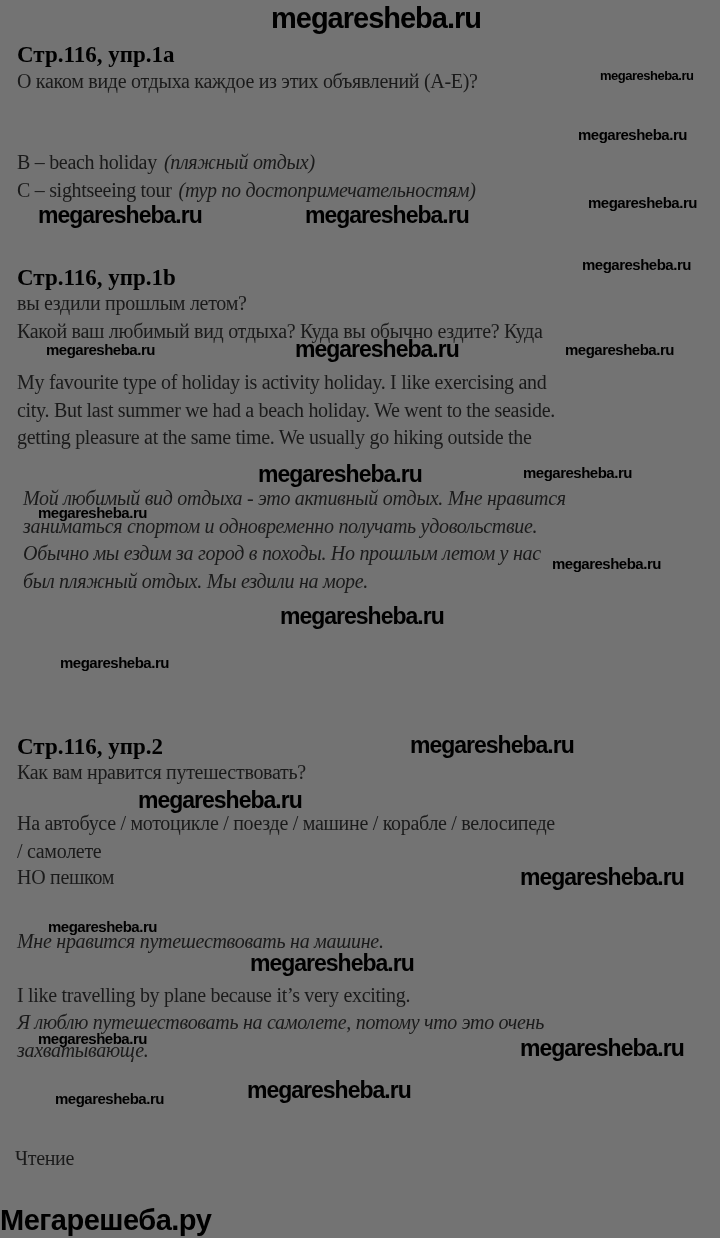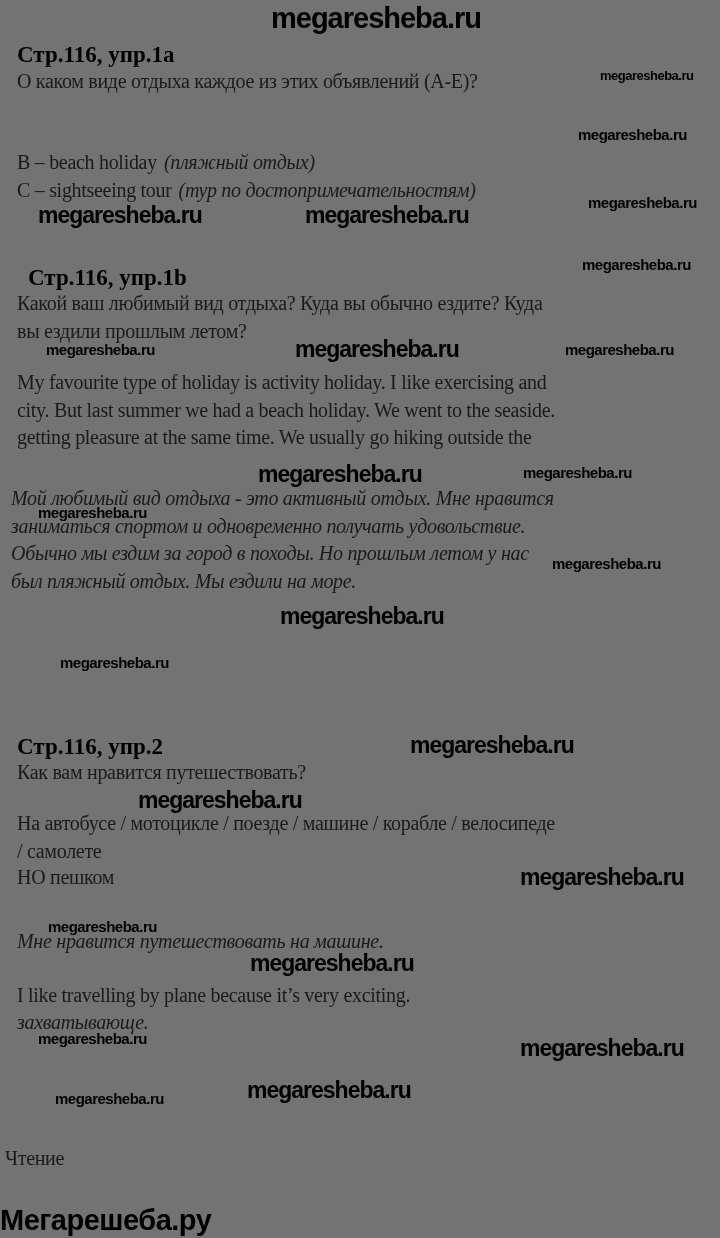--- a/index.html
+++ b/index.html
@@ -68,39 +68,39 @@
     <span>B – beach holiday</span><span class="opt-tr">(пляжный отдых)</span>
   </div>
   <div class="t" style="left:17px; top:177px;">
     <span>C – sightseeing tour</span><span class="opt-tr">(тур по достопримечательностям)</span>
   </div>
   <span class="wm wm-sm" style="left:588px; top:194px;">megaresheba.ru</span>
   <span class="wm wm-lg" style="left:38px; top:202px;">megaresheba.ru</span>
   <span class="wm wm-lg" style="left:305px; top:202px;">megaresheba.ru</span>
 
   <span class="wm wm-sm" style="left:582px; top:256px;">megaresheba.ru</span>
-  <div class="h" style="left:28px; top:265px;text-align:right;">Стр.116, упр.1b</div>
+  <div class="h" style="left:17px; top:265px;text-align:right;">Стр.116, упр.1b</div>
   <div class="t lines" style="left:17px; top:290px;">
+    <div>вы ездили прошлым летом?</div>
     <div>Какой ваш любимый вид отдыха? Куда вы обычно ездите? Куда</div>
-    <div>вы ездили прошлым летом?</div>
   </div>
   <span class="wm wm-sm" style="left:46px; top:341px;">megaresheba.ru</span>
   <span class="wm wm-lg" style="left:295px; top:336px;">megaresheba.ru</span>
   <span class="wm wm-sm" style="left:565px; top:341px;">megaresheba.ru</span>
 
   <div class="t lines" style="left:17px; top:369px;">
     <div>My favourite type of holiday is activity holiday. I like exercising and</div>
     <div>city. But last summer we had a beach holiday. We went to the seaside.</div>
     <div>getting pleasure at the same time. We usually go hiking outside the</div>
   </div>
 
   <span class="wm wm-lg" style="left:258px; top:461px;">megaresheba.ru</span>
   <span class="wm wm-sm" style="left:523px; top:464px;">megaresheba.ru</span>
 
-  <div class="t it lines" style="left:11px; top:485px;">
+  <div class="t it lines" style="left:23px; top:485px;">
     <div>Мой любимый вид отдыха - это активный отдых. Мне нравится</div>
     <div>заниматься спортом и одновременно получать удовольствие.</div>
     <div>Обычно мы ездим за город в походы. Но прошлым летом у нас</div>
     <div>был пляжный отдых. Мы ездили на море.</div>
   </div>
   <span class="wm wm-sm" style="left:38px; top:504px;">megaresheba.ru</span>
   <span class="wm wm-sm" style="left:552px; top:555px;">megaresheba.ru</span>
 
   <span class="wm wm-lg" style="left:280px; top:603px;">megaresheba.ru</span>
   <span class="wm wm-sm" style="left:60px; top:654px;">megaresheba.ru</span>
@@ -116,24 +116,25 @@
   </div>
   <div class="t" style="left:17px; top:864px;">НО пешком</div>
   <span class="wm wm-lg" style="left:520px; top:864px;">megaresheba.ru</span>
 
   <span class="wm wm-sm" style="left:48px; top:918px;">megaresheba.ru</span>
   <div class="t it" style="left:17px; top:928px;">Мне нравится путешествовать на машине.</div>
   <span class="wm wm-lg" style="left:250px; top:950px;">megaresheba.ru</span>
 
   <div class="t" style="left:17px; top:982px;">I like travelling by plane because it’s very exciting.</div>
   <div class="t it lines" style="left:17px; top:1009px;">
+    <div>Я люблю путешествовать на самолете, потому что это очень</div>
     <div>захватывающе.</div>
   </div>
   <span class="wm wm-sm" style="left:38px; top:1030px;">megaresheba.ru</span>
   <span class="wm wm-lg" style="left:520px; top:1035px;">megaresheba.ru</span>
 
   <span class="wm wm-lg" style="left:247px; top:1077px;">megaresheba.ru</span>
   <span class="wm wm-sm" style="left:55px; top:1090px;">megaresheba.ru</span>
 
-  <div class="t" style="left:5px; top:1145px;">Чтение</div>
+  <div class="t" style="left:15px; top:1145px;">Чтение</div>
   <div class="brand-bottom" style="top:1204px;">Мегарешеба.ру</div>
 
 </div>
 
 </body></html>

